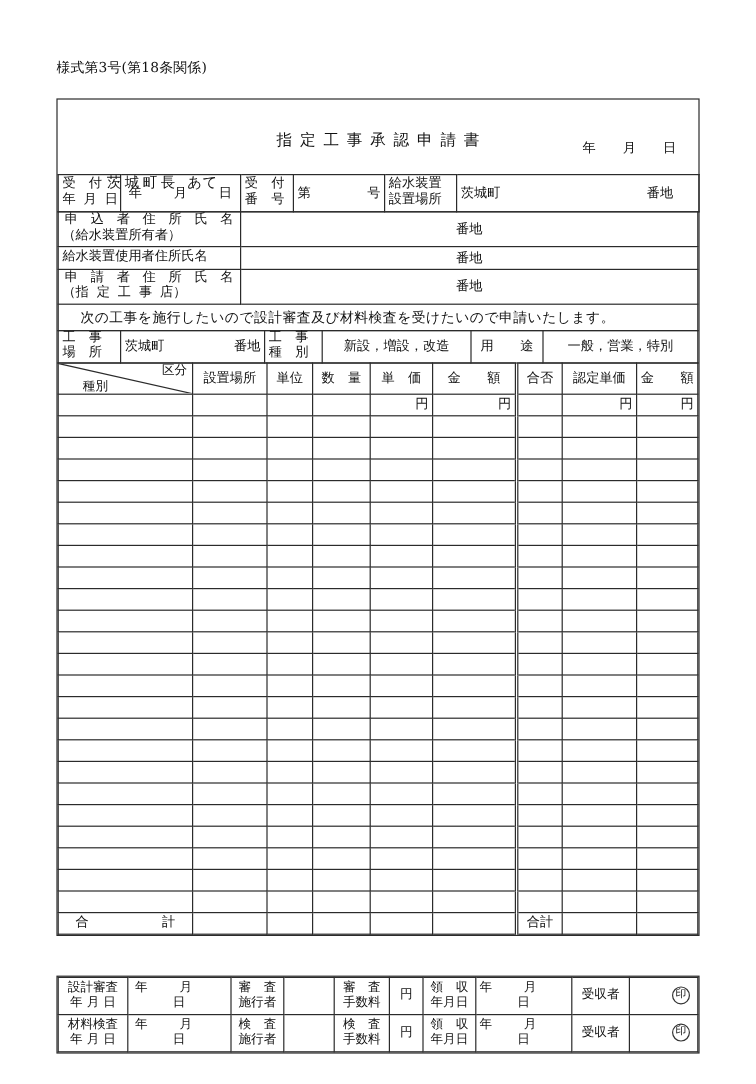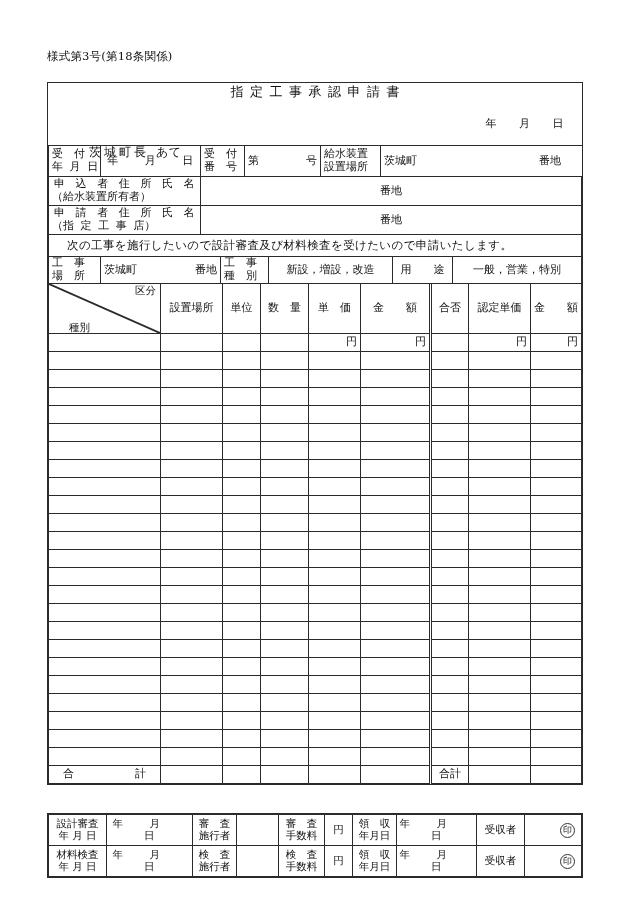--- a/index.html
+++ b/index.html
@@ -39,21 +39,21 @@
 
   
   .masthead {
     height: 62px;
     position: relative;
   }
   .doc-title {
     position: absolute;
     left: 0;
     right: 0;
-    top: 0;
+    top: 25px;
     text-align: center;
     font-size: 13px;
     letter-spacing: 6.5px;
     text-indent: 6.5px;
   }
   .doc-date {
     position: absolute;
     right: 18px;
     top: 33px;
     font-size: 11px;
@@ -130,21 +130,21 @@
   .band-r { letter-spacing: 11px; text-indent: 11px; }
   .thickleft { border-left: 3px double #2b2b2b !important; }
 
   
   #detail-table td { height: 17px; font-size: 11px; }
   #detail-table td.hdr { height: 25px; text-align: center; }
 
   .diag-cell {
     position: relative;
     height: 25px;
-    padding: 16px !important;
+    padding: 4px !important;
     overflow: hidden;
   }
   .diag-cell .kubun {
     position: absolute;
     right: 4px;
     top: 0px;
     font-size: 10.5px;
   }
   .diag-cell .shubetsu {
     position: absolute;
@@ -253,20 +253,24 @@
     <colgroup>
         <col style="width:152px">
         <col>
       </colgroup>
     <tbody>
         <tr>
       <td class="lbl two-line" style="height:28px">
         <div class="sp2">申 込 者 住 所 氏 名</div>
         <div>（給水装置所有者）</div>
       </td>
+      <td class="ctr"><span>番地</span></td>
+    </tr>
+    <tr>
+      <td class="lbl" style="height:18px"><span>給水装置使用者住所氏名</span></td>
       <td class="ctr"><span>番地</span></td>
     </tr>
     <tr>
       <td class="lbl two-line" style="height:28px">
         <div class="sp2">申 請 者 住 所 氏 名</div>
         <div>（指 定 工 事 店）</div>
       </td>
       <td class="ctr"><span>番地</span></td>
     </tr>
   </tbody>

